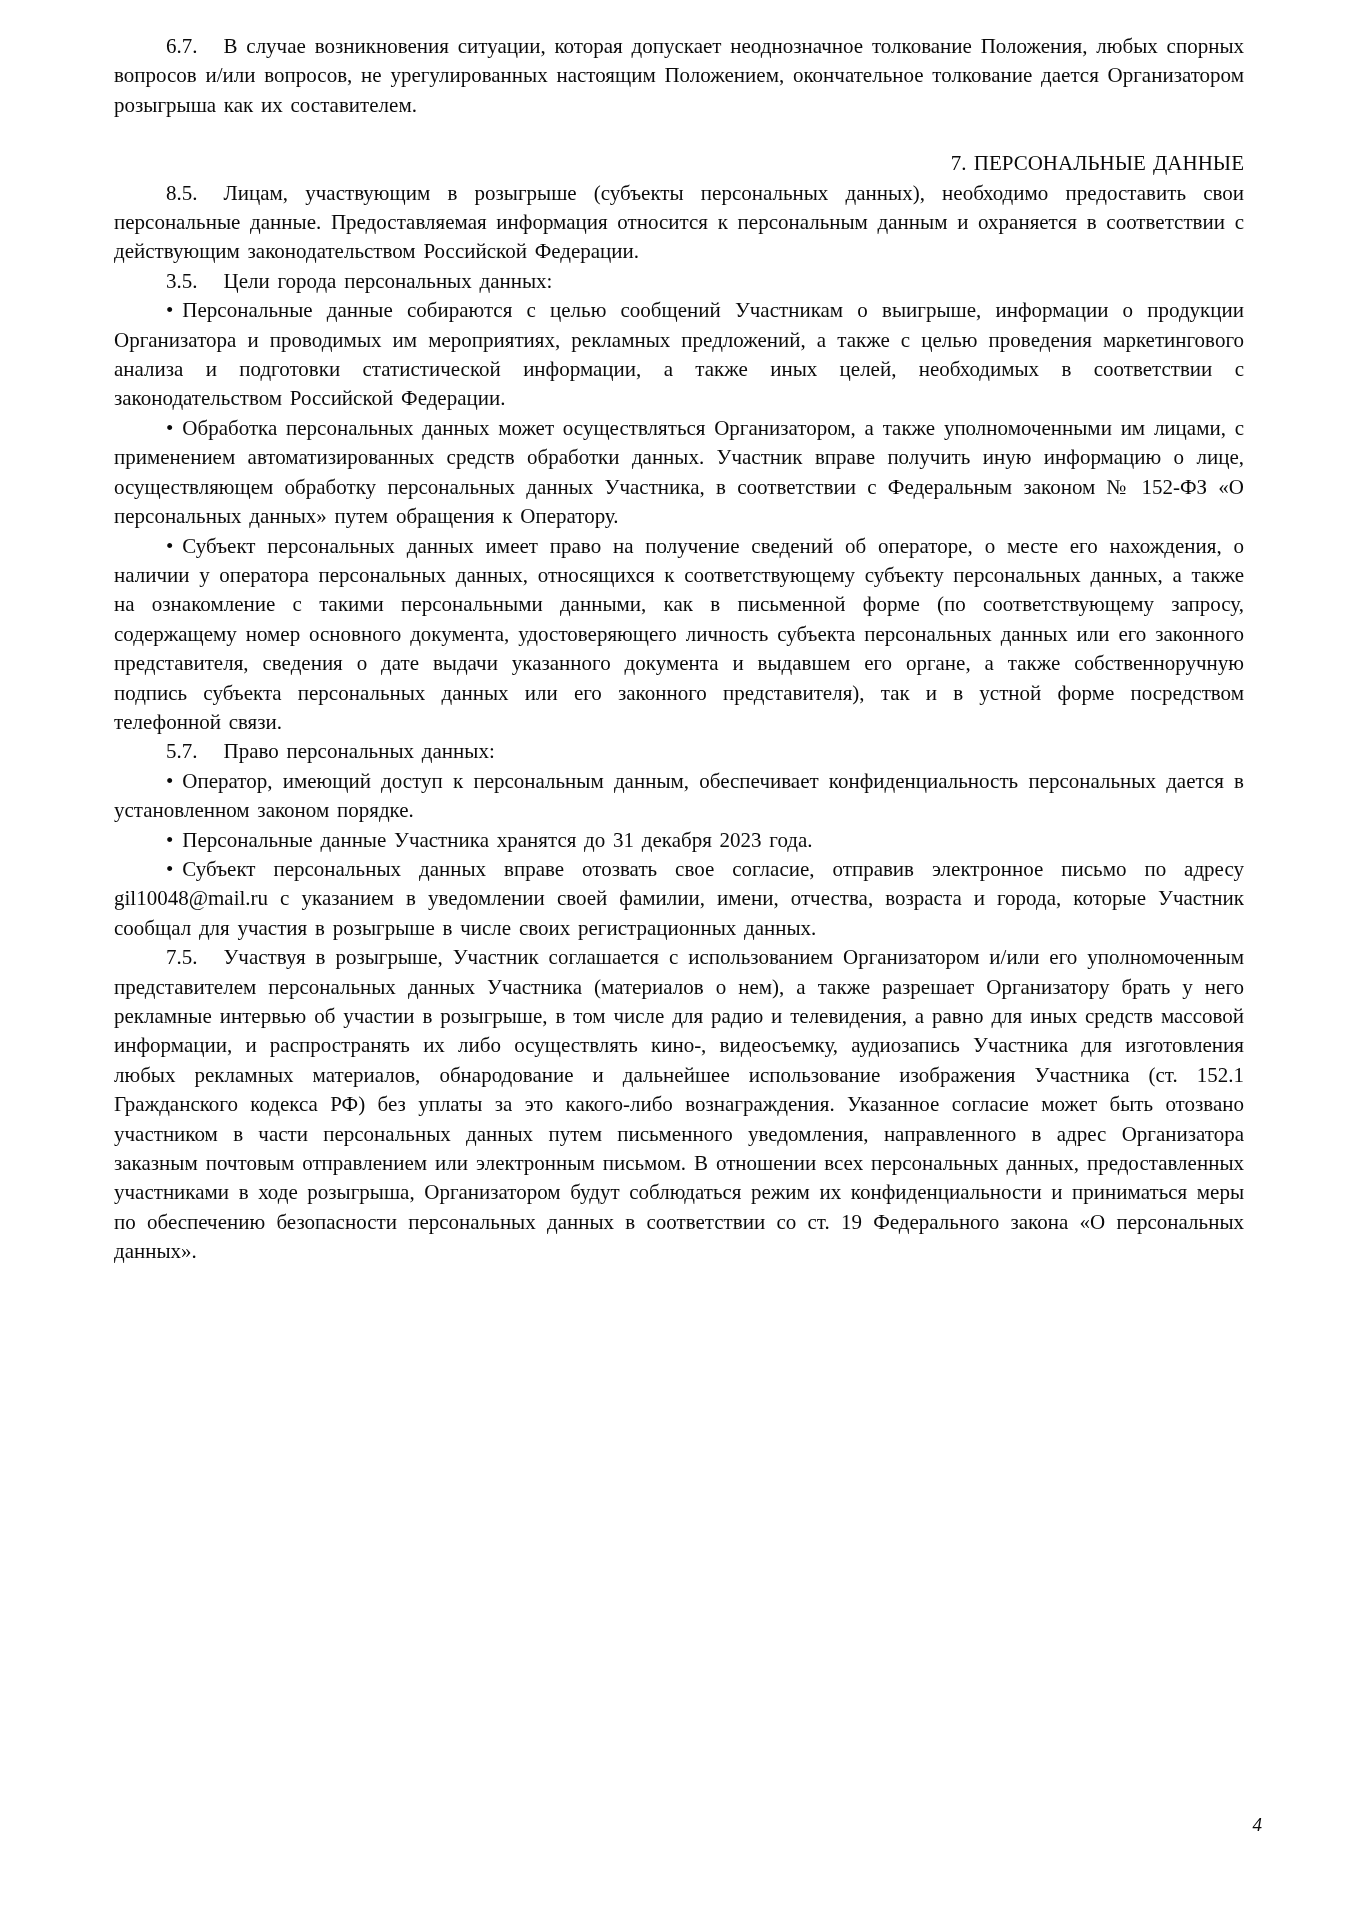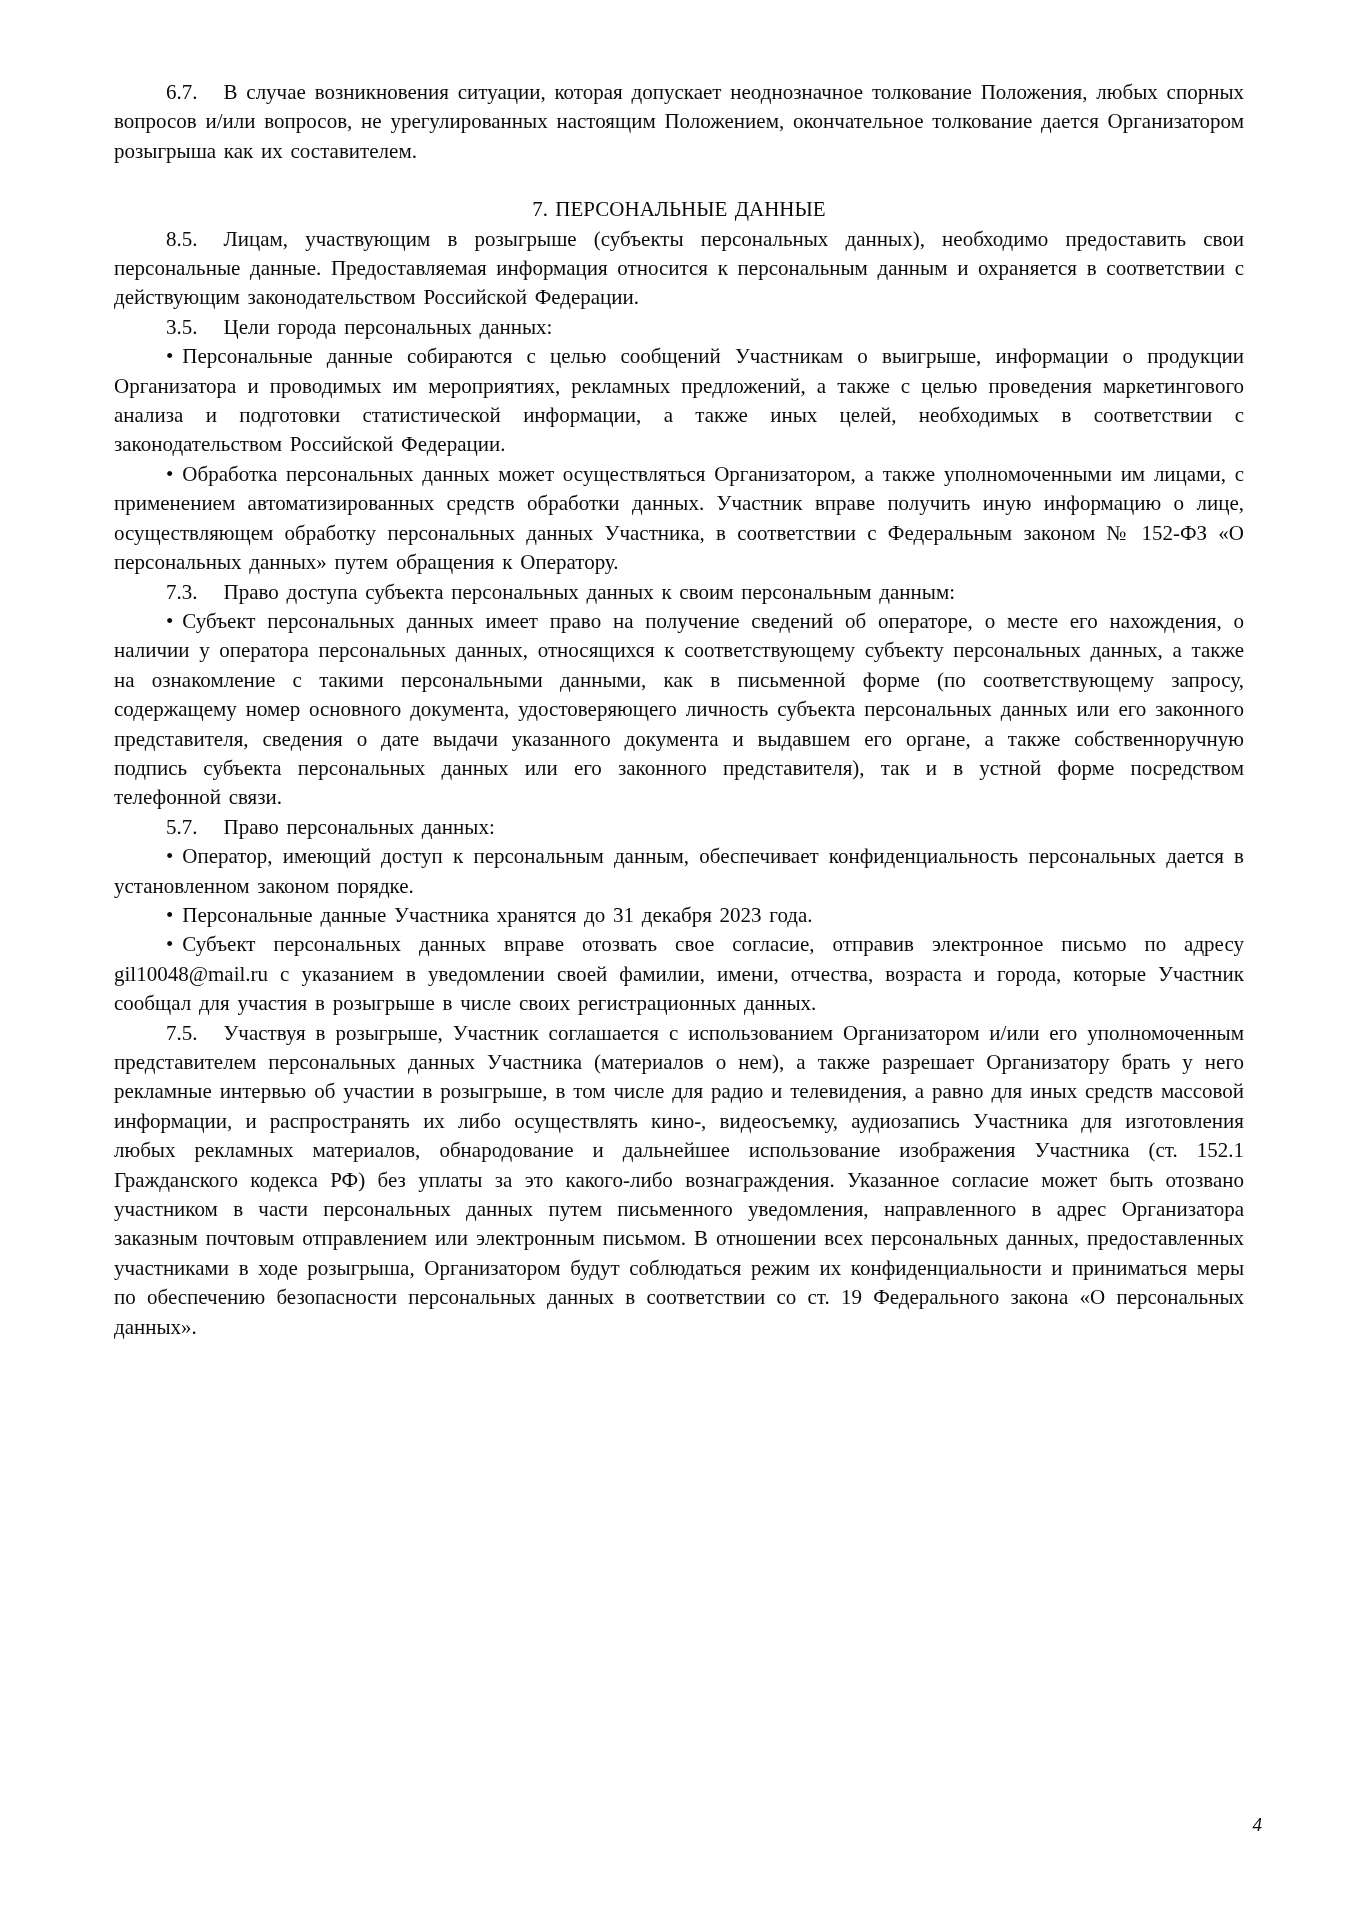--- a/index.html
+++ b/index.html
@@ -11,33 +11,33 @@
     width: 1358px;
     height: 1920px;
     position: relative;
     font-family: "Liberation Serif", serif;
     color: #0a0a0a;
     overflow: hidden;
   }
   .page {
     position: absolute;
     inset: 0;
-    padding: 78px 114px 0 114px;
+    padding: 32px 114px 0 114px;
     box-sizing: border-box;
   }
   p.para {
     margin: 0;
     font-size: 21px;
     line-height: 29.4px;
     text-align: justify;
     text-indent: 52px;
     word-spacing: 2.5px;
   }
   p.heading {
-    text-align: center;
+    text-align: right;
     text-indent: 0;
     margin-top: 29px;
     word-spacing: 2px;
   }
   span.num {
     padding-right: 26px;
   }
   span.bullet-marker {
     padding-right: 9px;
   }
@@ -53,21 +53,20 @@
 <body>
 
 <main class="page">
   <div id="paragraphs">
       <p class="para"><span class="num">6.7.</span><span>В случае возникновения ситуации, которая допускает неоднозначное толкование Положения, любых спорных вопросов и/или вопросов, не урегулированных настоящим Положением, окончательное толкование дается Организатором розыгрыша как их составителем.</span></p>
       <p class="para heading"><span>7.  ПЕРСОНАЛЬНЫЕ ДАННЫЕ</span></p>
       <p class="para"><span class="num">8.5.</span><span>Лицам, участвующим в розыгрыше (субъекты персональных данных), необходимо предоставить свои персональные данные. Предоставляемая информация относится к персональным данным и охраняется в соответствии с действующим законодательством Российской Федерации.</span></p>
       <p class="para"><span class="num">3.5.</span><span>Цели города персональных данных:</span></p>
       <p class="para"><span class="bullet-marker">•</span><span>Персональные данные собираются с целью сообщений Участникам о выигрыше, информации о продукции Организатора и проводимых им мероприятиях, рекламных предложений, а также с целью проведения маркетингового анализа и подготовки статистической информации, а также иных целей, необходимых в соответствии с законодательством Российской Федерации.</span></p>
       <p class="para"><span class="bullet-marker">•</span><span>Обработка персональных данных может осуществляться Организатором, а также уполномоченными им лицами, с применением автоматизированных средств обработки данных. Участник вправе получить иную информацию о лице, осуществляющем обработку персональных данных Участника, в соответствии с Федеральным законом № 152-ФЗ «О персональных данных» путем обращения к Оператору.</span></p>
-      <p class="para"><span class="num">7.3.</span><span>Право доступа субъекта персональных данных к своим персональным данным:</span></p>
       <p class="para"><span class="bullet-marker">•</span><span>Субъект персональных данных имеет право на получение сведений об операторе, о месте его нахождения, о наличии у оператора персональных данных, относящихся к соответствующему субъекту персональных данных, а также на ознакомление с такими персональными данными, как в письменной форме (по соответствующему запросу, содержащему номер основного документа, удостоверяющего личность субъекта персональных данных или его законного представителя, сведения о дате выдачи указанного документа и выдавшем его органе, а также собственноручную подпись субъекта персональных данных или его законного представителя), так и в устной форме посредством телефонной связи.</span></p>
       <p class="para"><span class="num">5.7.</span><span>Право персональных данных:</span></p>
       <p class="para"><span class="bullet-marker">•</span><span>Оператор, имеющий доступ к персональным данным, обеспечивает конфиденциальность персональных дается в установленном законом порядке.</span></p>
       <p class="para"><span class="bullet-marker">•</span><span>Персональные данные Участника хранятся до 31 декабря 2023 года.</span></p>
       <p class="para"><span class="bullet-marker">•</span><span>Субъект персональных данных вправе отозвать свое согласие, отправив электронное письмо по адресу gil10048@mail.ru с указанием в уведомлении своей фамилии, имени, отчества, возраста и города, которые Участник сообщал для участия в розыгрыше в числе своих регистрационных данных.</span></p>
       <p class="para"><span class="num">7.5.</span><span>Участвуя в розыгрыше, Участник соглашается с использованием Организатором и/или его уполномоченным представителем персональных данных Участника (материалов о нем), а также разрешает Организатору брать у него рекламные интервью об участии в розыгрыше, в том числе для радио и телевидения, а равно для иных средств массовой информации, и распространять их либо осуществлять кино-, видеосъемку, аудиозапись Участника для изготовления любых рекламных материалов, обнародование и дальнейшее использование изображения Участника (ст. 152.1 Гражданского кодекса РФ) без уплаты за это какого-либо вознаграждения. Указанное согласие может быть отозвано участником в части персональных данных путем письменного уведомления, направленного в адрес Организатора заказным почтовым отправлением или электронным письмом. В отношении всех персональных данных, предоставленных участниками в ходе розыгрыша, Организатором будут соблюдаться режим их конфиденциальности и приниматься меры по обеспечению безопасности персональных данных в соответствии со ст. 19 Федерального закона «О персональных данных».</span></p>
     </div>
   <div class="page-number">4</div>
 </main>
 

